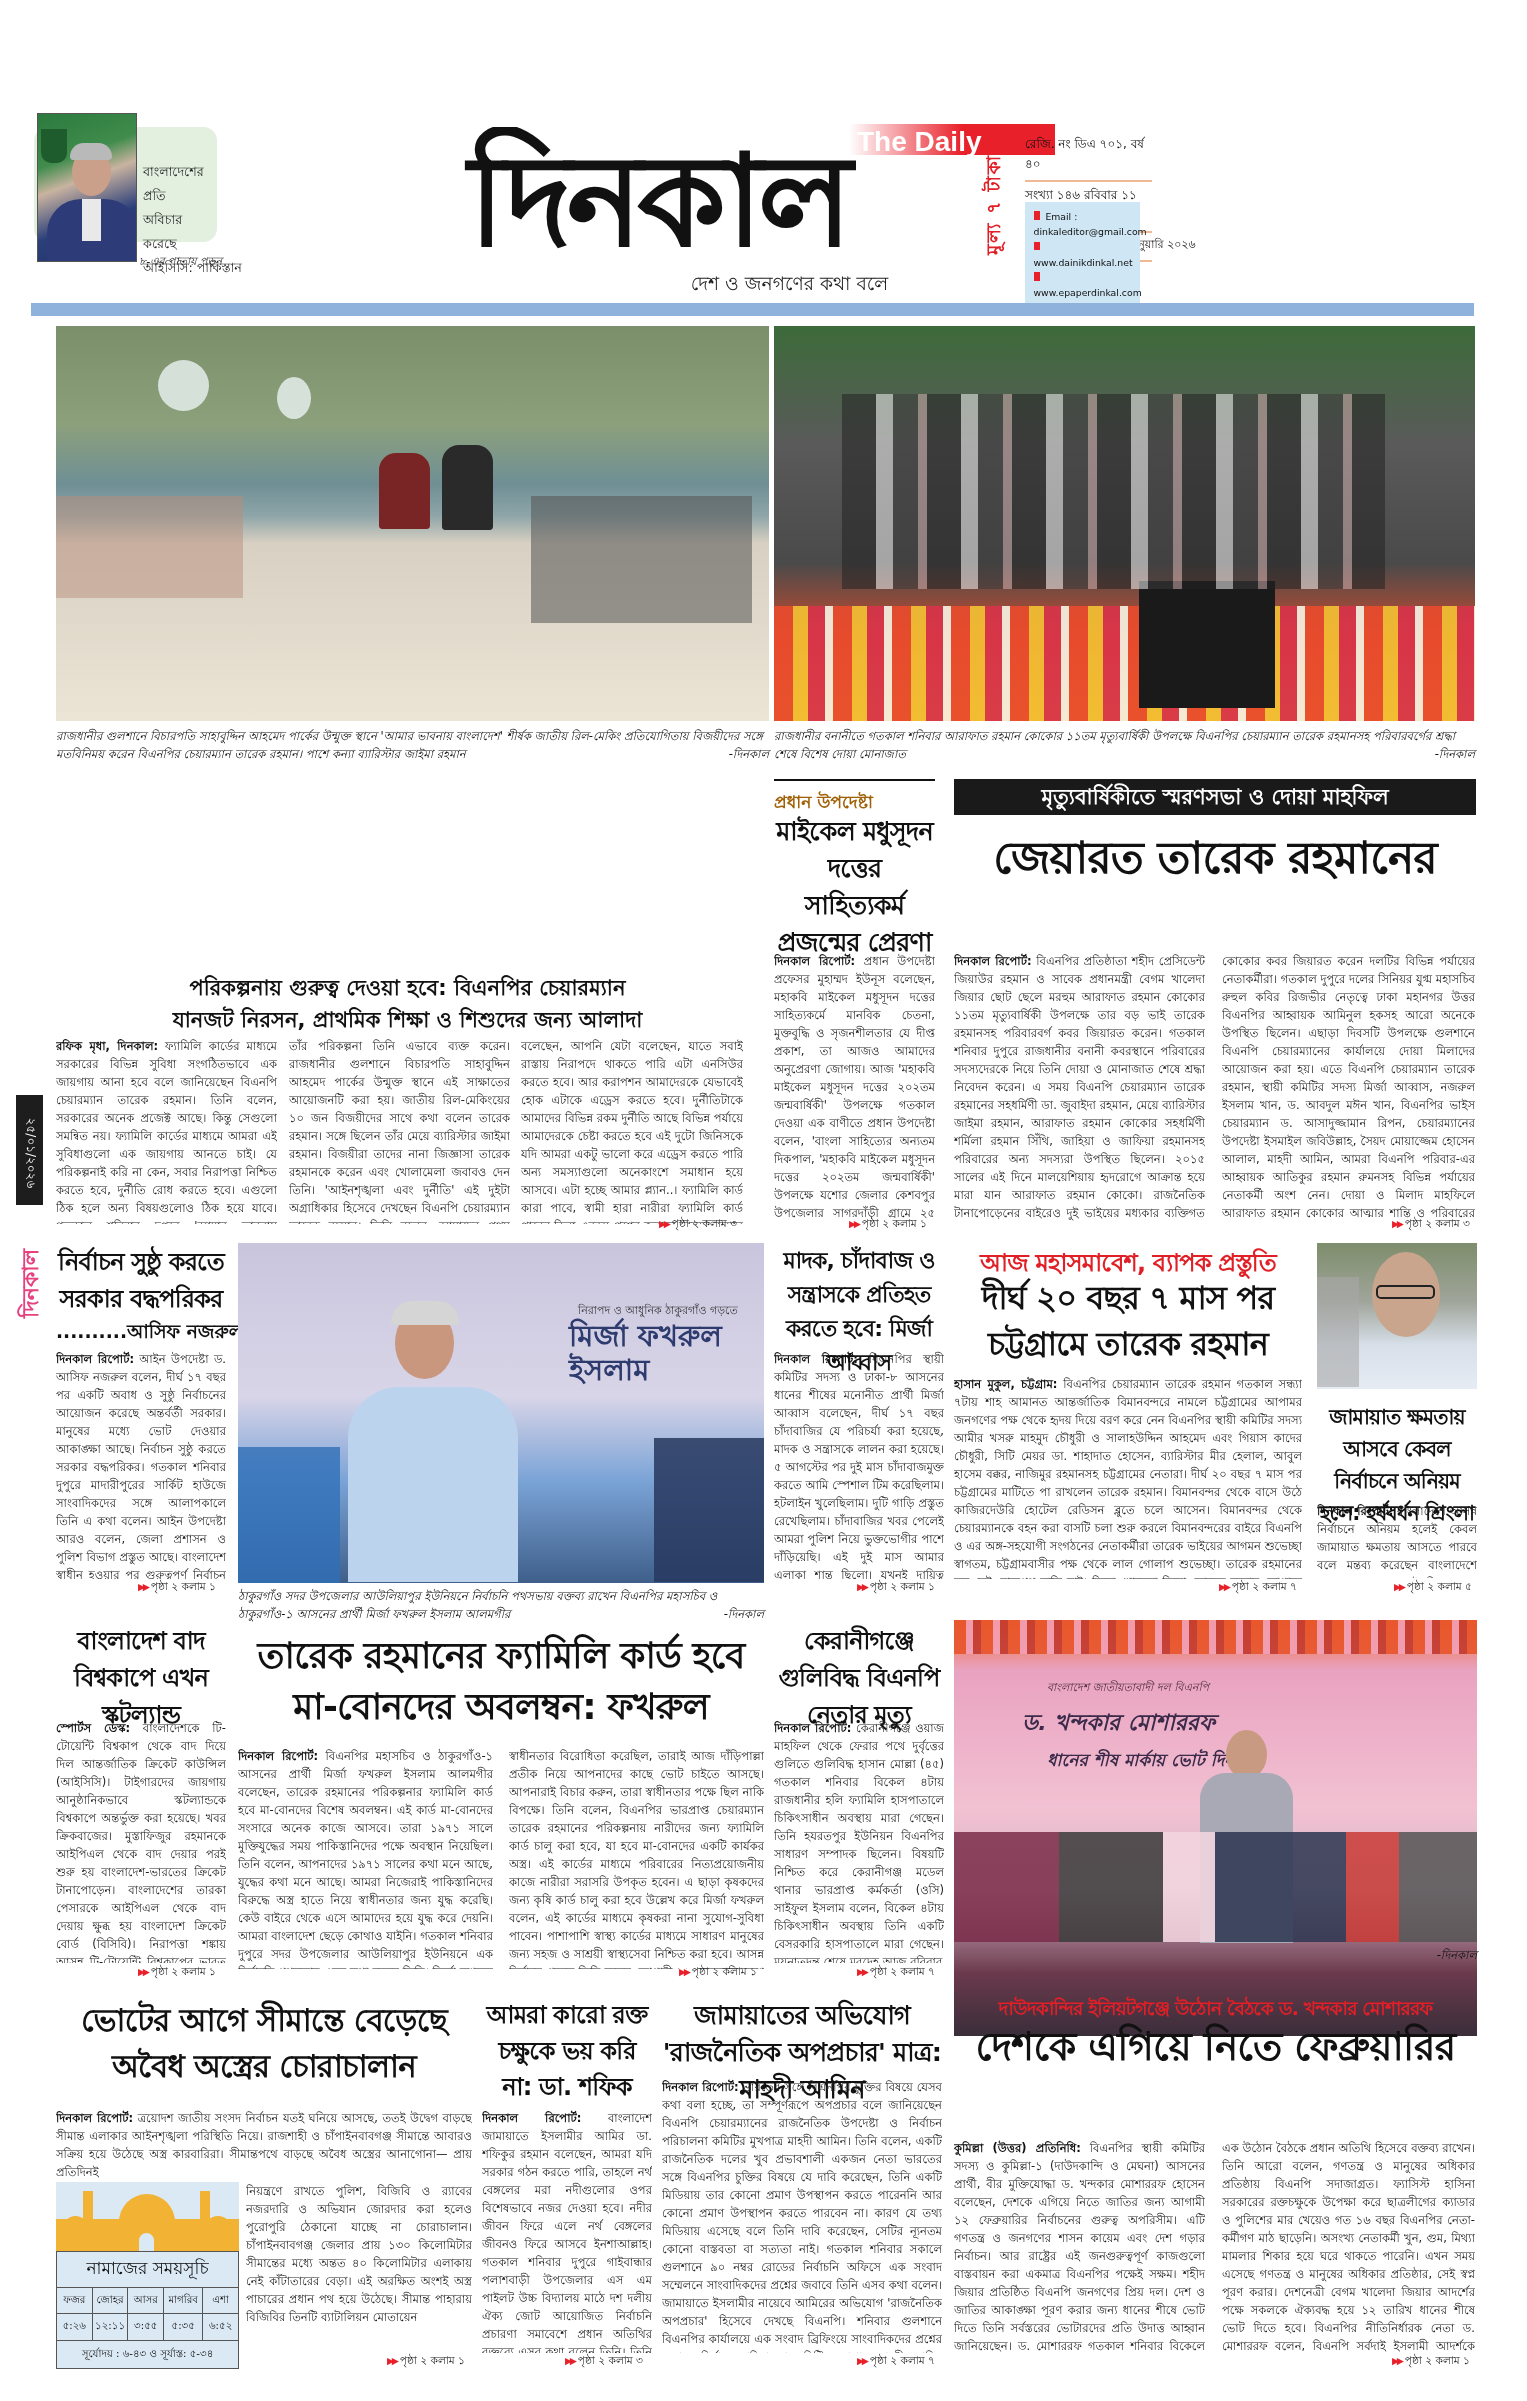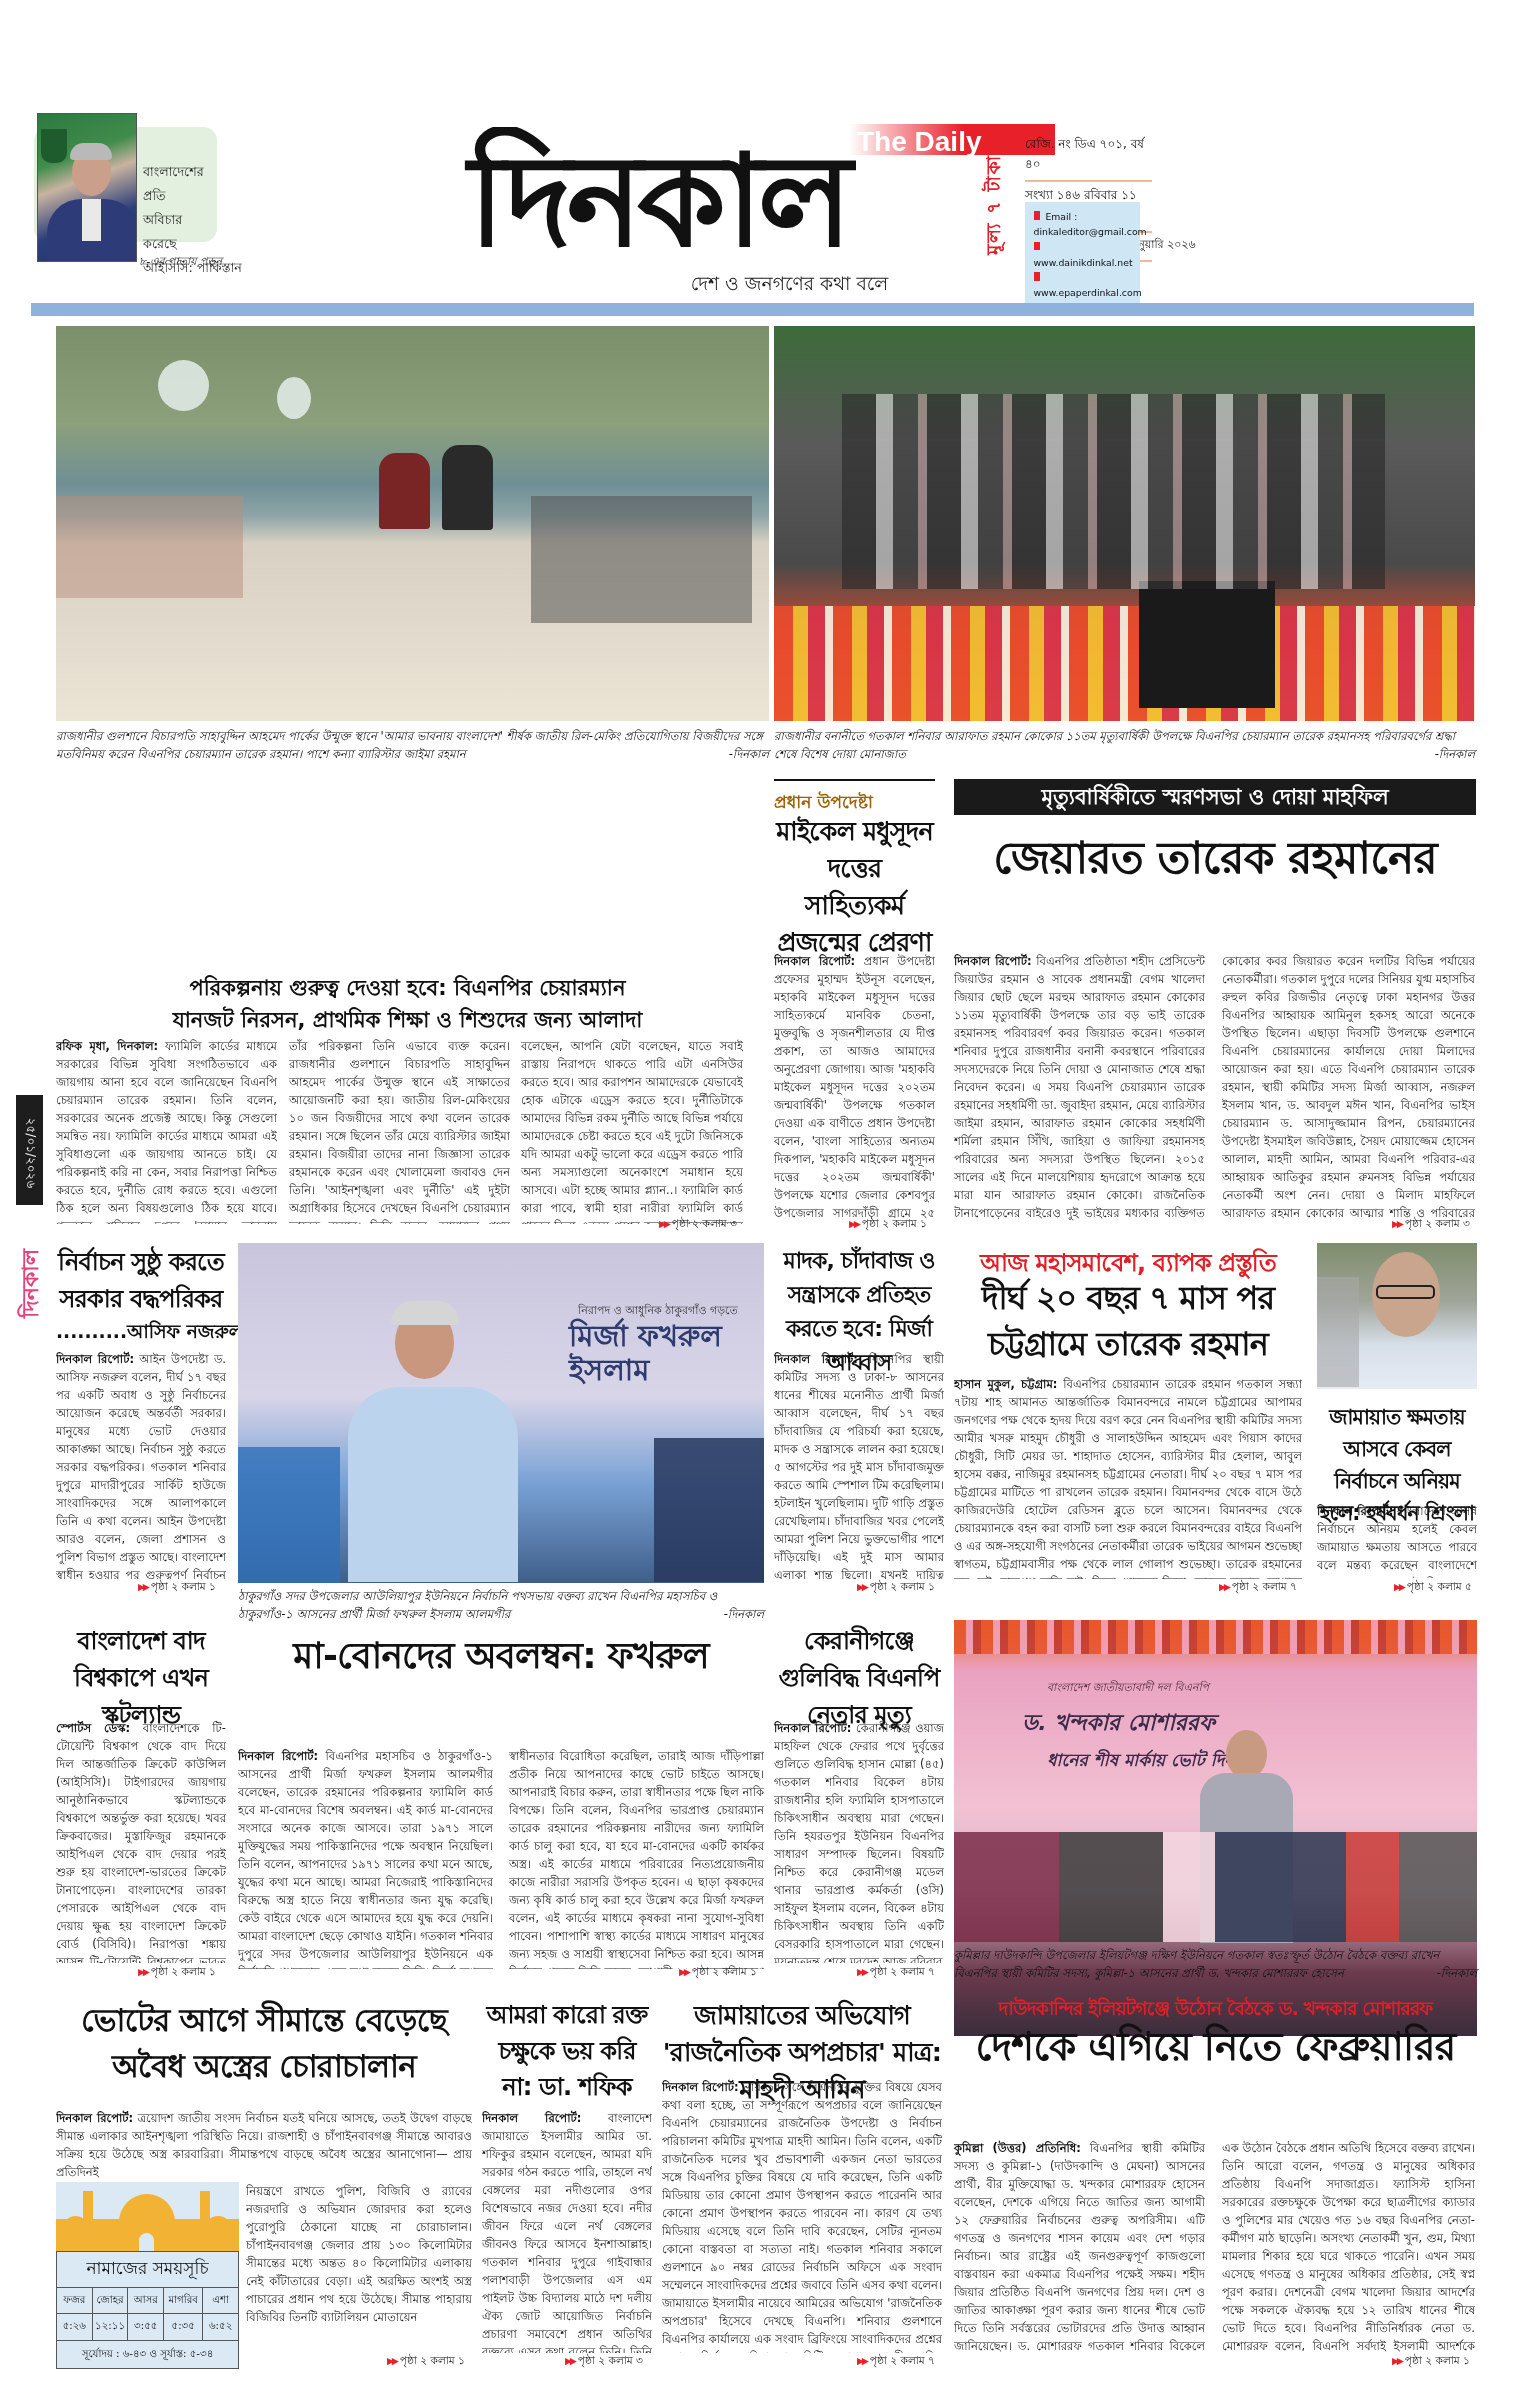--- a/index.html
+++ b/index.html
@@ -166,20 +166,21 @@
 </div>
 <div class="abs cont" style="left:1394px;top:1579px;"><span class="arrow">▶▶</span><span>পৃষ্ঠা ২ কলাম ৫</span></div>
 
 <div class="abs hl-black" style="left:56px;top:1623px;width:170px;font-size:24px;line-height:37px;">বাংলাদেশ বাদ বিশ্বকাপে এখন স্কটল্যান্ড</div>
 <div class="abs body-text" style="left:56px;top:1719px;width:170px;height:244px;overflow:hidden;">
   <span class="lead">স্পোর্টস ডেস্ক:</span> <span>বাংলাদেশকে টি-টোয়েন্টি বিশ্বকাপ থেকে বাদ দিয়ে দিল আন্তর্জাতিক ক্রিকেট কাউন্সিল (আইসিসি)। টাইগারদের জায়গায় আনুষ্ঠানিকভাবে স্কটল্যান্ডকে বিশ্বকাপে অন্তর্ভুক্ত করা হয়েছে। খবর ক্রিকবাজের। মুস্তাফিজুর রহমানকে আইপিএল থেকে বাদ দেয়ার পরই শুরু হয় বাংলাদেশ-ভারতের ক্রিকেট টানাপোড়েন। বাংলাদেশের তারকা পেসারকে আইপিএল থেকে বাদ দেয়ায় ক্ষুব্ধ হয় বাংলাদেশ ক্রিকেট বোর্ড (বিসিবি)। নিরাপত্তা শঙ্কায় আসন্ন টি-টোয়েন্টি বিশ্বকাপের ভারত সফর করতে অস্বীকৃতি</span>
 </div>
 <div class="abs cont" style="left:138px;top:1964px;"><span class="arrow">▶▶</span><span>পৃষ্ঠা ২ কলাম ১</span></div>
 
 <div class="abs hl-black" style="left:238px;top:1630px;width:526px;font-size:36px;line-height:51px;">
+  <div>তারেক রহমানের ফ্যামিলি কার্ড হবে</div>
   <div>মা-বোনদের অবলম্বন: ফখরুল</div>
 </div>
 <div class="abs body-text" style="left:238px;top:1747px;width:255px;height:222px;overflow:hidden;">
   <span class="lead">দিনকাল রিপোর্ট:</span> <span>বিএনপির মহাসচিব ও ঠাকুরগাঁও-১ আসনের প্রার্থী মির্জা ফখরুল ইসলাম আলমগীর বলেছেন, তারেক রহমানের পরিকল্পনার ফ্যামিলি কার্ড হবে মা-বোনদের বিশেষ অবলম্বন। এই কার্ড মা-বোনদের সংসারে অনেক কাজে আসবে। তারা ১৯৭১ সালে মুক্তিযুদ্ধের সময় পাকিস্তানিদের পক্ষে অবস্থান নিয়েছিল। তিনি বলেন, আপনাদের ১৯৭১ সালের কথা মনে আছে, যুদ্ধের কথা মনে আছে। আমরা নিজেরাই পাকিস্তানিদের বিরুদ্ধে অস্ত্র হাতে নিয়ে স্বাধীনতার জন্য যুদ্ধ করেছি। কেউ বাইরে থেকে এসে আমাদের হয়ে যুদ্ধ করে দেয়নি। আমরা বাংলাদেশ ছেড়ে কোথাও যাইনি। গতকাল শনিবার দুপুরে সদর উপজেলার আউলিয়াপুর ইউনিয়নে এক নির্বাচনি পথসভায় এসব কথা বলেন তিনি। মির্জা ফখরুল ইসলাম আলমগীর বলেন, যারা বাংলাদেশের</span>
 </div>
 <div class="abs body-text" style="left:509px;top:1747px;width:255px;height:222px;overflow:hidden;">স্বাধীনতার বিরোধিতা করেছিল, তারাই আজ দাঁড়িপাল্লা প্রতীক নিয়ে আপনাদের কাছে ভোট চাইতে আসছে। আপনারাই বিচার করুন, তারা স্বাধীনতার পক্ষে ছিল নাকি বিপক্ষে। তিনি বলেন, বিএনপির ভারপ্রাপ্ত চেয়ারম্যান তারেক রহমানের পরিকল্পনায় নারীদের জন্য ফ্যামিলি কার্ড চালু করা হবে, যা হবে মা-বোনদের একটি কার্যকর অস্ত্র। এই কার্ডের মাধ্যমে পরিবারের নিত্যপ্রয়োজনীয় কাজে নারীরা সরাসরি উপকৃত হবেন। এ ছাড়া কৃষকদের জন্য কৃষি কার্ড চালু করা হবে উল্লেখ করে মির্জা ফখরুল বলেন, এই কার্ডের মাধ্যমে কৃষকরা নানা সুযোগ-সুবিধা পাবেন। পাশাপাশি স্বাস্থ্য কার্ডের মাধ্যমে সাধারণ মানুষের জন্য সহজ ও সাশ্রয়ী স্বাস্থ্যসেবা নিশ্চিত করা হবে। আসন্ন নির্বাচন প্রসঙ্গে তিনি বলেন, আগামী ১২ ফেব্রুয়ারি দেশে গণতন্ত্র প্রতিষ্ঠার জন্য</div>
 <div class="abs cont" style="left:679px;top:1964px;"><span class="arrow">▶▶</span><span>পৃষ্ঠা ২ কলাম ১</span></div>
 
 <div class="abs hl-black" style="left:774px;top:1623px;width:170px;font-size:24px;line-height:37px;">কেরানীগঞ্জে গুলিবিদ্ধ বিএনপি নেতার মৃত্যু</div>
 <div class="abs body-text" style="left:774px;top:1719px;width:170px;height:244px;overflow:hidden;">
@@ -190,21 +191,21 @@
 <div class="abs photo" style="left:954px;top:1620px;width:523px;height:416px;background:linear-gradient(180deg,#f06a2a 0%,#e9a2c0 12%,#f2c1d2 45%,#d9b7c7 65%,#6a3a4c 85%,#3a2d3a 100%);font-style:italic;">
   <div style="position:absolute;left:0;top:0;width:523px;height:34px;background:repeating-linear-gradient(90deg,#e8552b 0 12px,#f2a0b7 12px 18.7px,#c23a2f 18.7px 27px);opacity:.9;"></div>
   <div style="position:absolute;left:93px;top:59px;font-size:11px;color:#4a2a3a;white-space:nowrap;">বাংলাদেশ জাতীয়তাবাদী দল বিএনপি</div>
   <div style="position:absolute;left:68px;top:85px;font-size:22px;font-weight:bold;color:#3b2a4a;white-space:nowrap;">ড. খন্দকার মোশাররফ</div>
   <div style="position:absolute;left:93px;top:127px;font-size:17px;font-weight:bold;color:#3b2a4a;white-space:nowrap;">ধানের শীষ মার্কায় ভোট দিন</div>
   <div style="position:absolute;left:272px;top:110px;width:41px;height:49px;border-radius:50%;background:#c99a82;"></div>
   <div style="position:absolute;left:246px;top:153px;width:93px;height:170px;background:#a9a9b5;border-radius:25.5px 25.5px 0 0;"></div>
   <div style="position:absolute;left:0;top:212px;width:523px;height:110px;background:linear-gradient(90deg,#7a2c48 0 20%,#3a3a3a 20% 40%,#f4d7e0 40% 50%,#2c3550 50% 75%,#c83a35 75% 85%,#555 85% 100%);opacity:.85;"></div>
 </div>
 <div class="abs caption" style="left:954px;top:1946px;width:523px;">
-  <span>কুমিল্লার দাউদকান্দি উপজেলার ইলিয়টগঞ্জ দক্ষিণ ইউনিয়নে গতকাল স্বতঃস্ফূর্ত উঠোন বৈঠকে বক্তব্য রাখেন বিএনপির স্থায়ী কমিটির সদস্য, কুমিল্লা-১ আসনের প্রার্থী ড. খন্দকার মোশাররফ হোসেন</span> <span class="credit">-দিনকাল</span>
+   <span class="credit">-দিনকাল</span>
 </div>
 
 <div class="abs hl-black" style="left:56px;top:1997px;width:416px;font-size:31px;line-height:46px;">
   <div>ভোটের আগে সীমান্তে বেড়েছে</div>
   <div>অবৈধ অস্ত্রের চোরাচালান</div>
 </div>
 <div class="abs body-text" style="left:56px;top:2109px;width:416px;height:75px;overflow:hidden;">
   <span class="lead">দিনকাল রিপোর্ট:</span> <span>ত্রয়োদশ জাতীয় সংসদ নির্বাচন যতই ঘনিয়ে আসছে, ততই উদ্বেগ বাড়ছে সীমান্ত এলাকার আইনশৃঙ্খলা পরিস্থিতি নিয়ে। রাজশাহী ও চাঁপাইনবাবগঞ্জ সীমান্তে আবারও সক্রিয় হয়ে উঠেছে অস্ত্র কারবারিরা। সীমান্তপথে বাড়ছে অবৈধ অস্ত্রের আনাগোনা— প্রায় প্রতিদিনই</span>
 </div>
 

